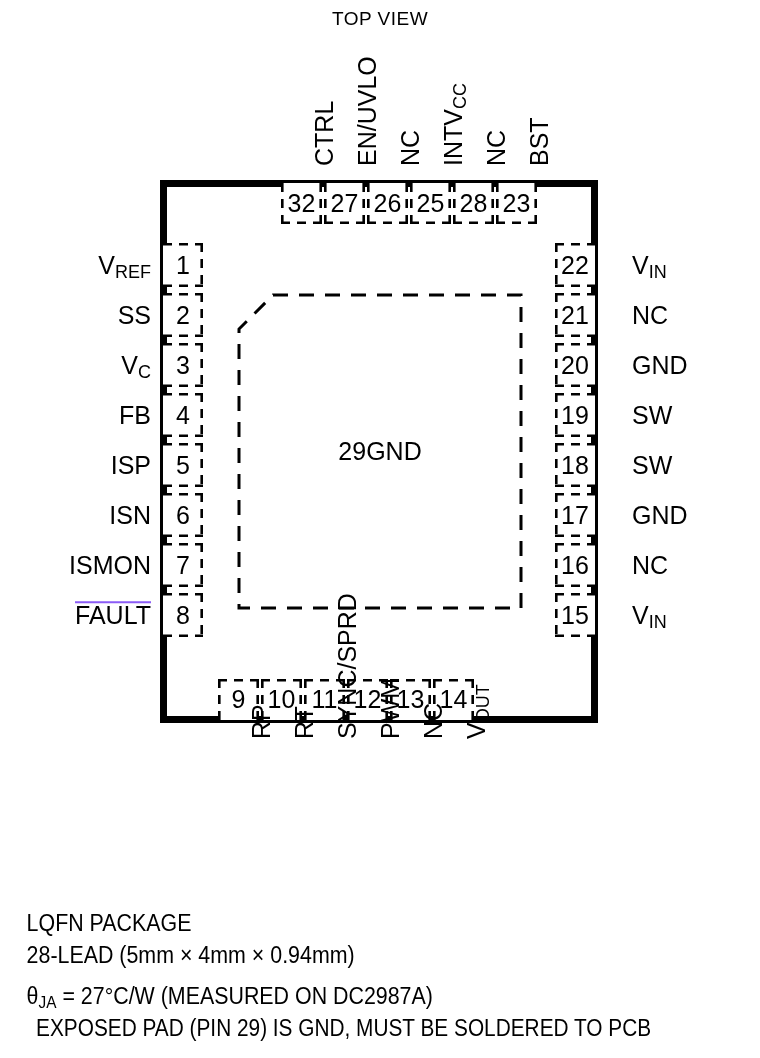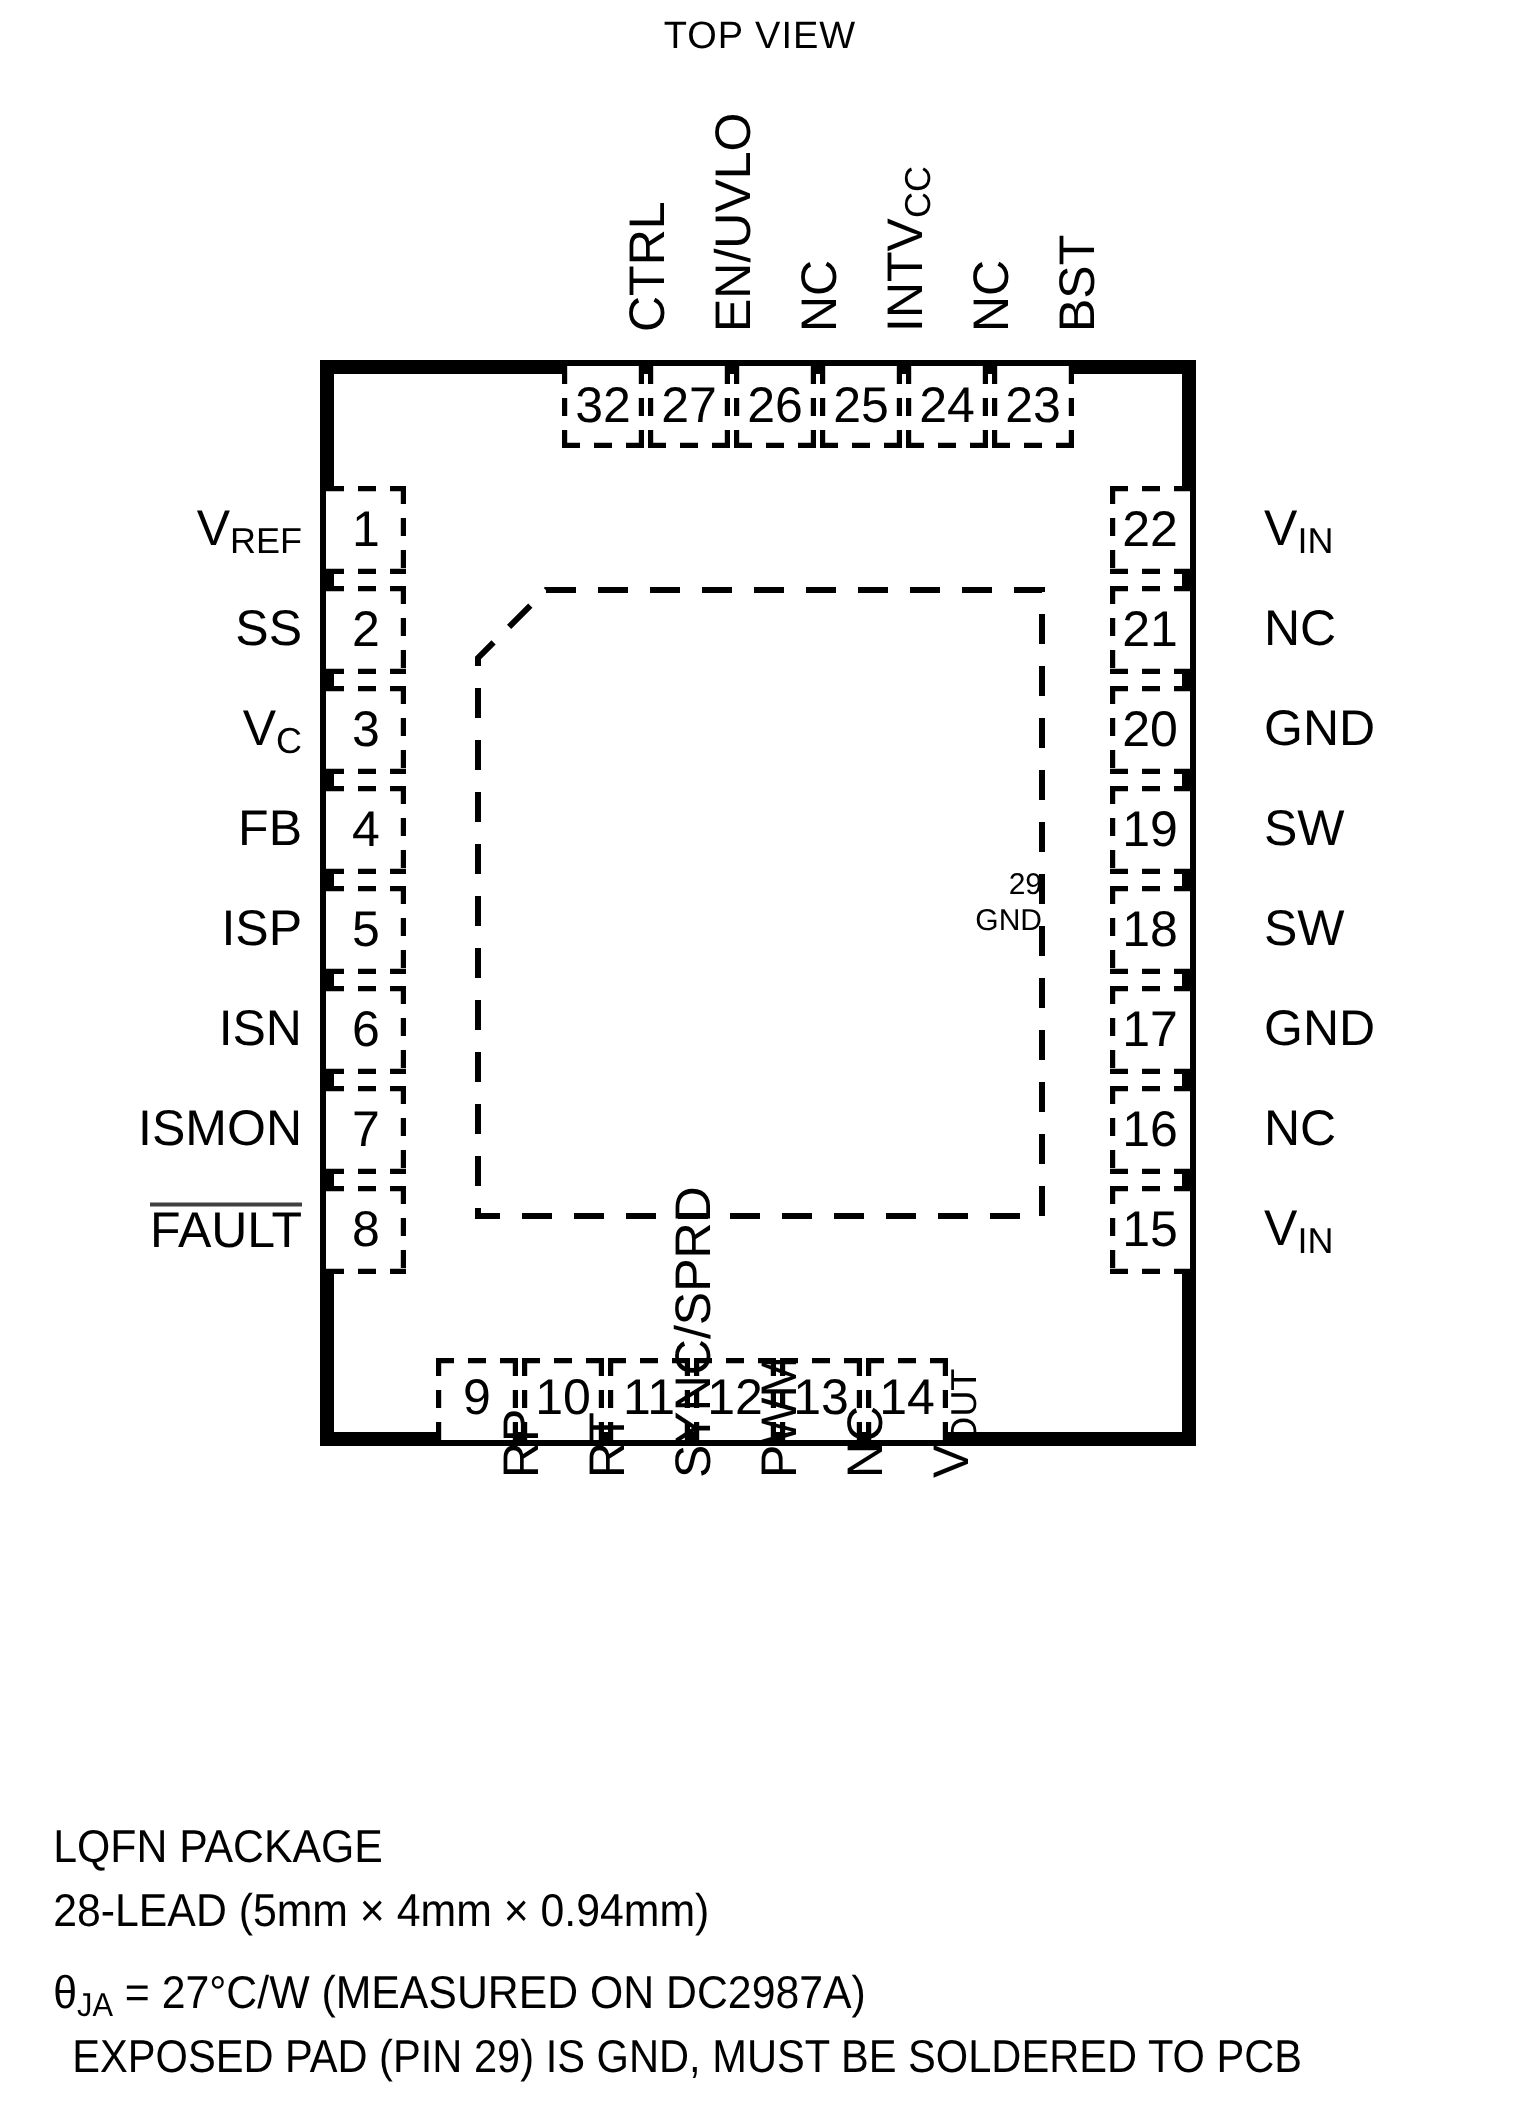--- a/index.html
+++ b/index.html
@@ -51,24 +51,24 @@
     height: 313px;
     box-sizing: border-box;
   }
   #exposed-pad svg { display: block; overflow: visible; }
   #exposed-pad-label {
     position: absolute;
     left: 0; top: 0;
     width: 282px;
     height: 313px;
     display: flex;
-    flex-direction: column;
-    align-items: flex-end;
+    flex-direction: row;
+    align-items: center;
     justify-content: center;
-    font-size: 15px;
+    font-size: 25px;
     line-height: 1.17;
     text-align: center;
   }
 
   
   .pin-pad {
     position: absolute;
     box-sizing: border-box;
     background: #fff;
     display: flex;
@@ -108,21 +108,21 @@
     transform-origin: 0 0;
     transform: rotate(-90deg);
   }
   .pin-label sub {
     font-size: 0.72em;
     vertical-align: baseline;
     position: relative;
     top: 0.22em;
   }
   .overline {
-    border-top: 2px solid #404040;
+    border-top: 2px solid #8b5cf6;
     padding-top: 0px;
     display: inline-block;
     line-height: 1.02;
     text-align: center;
   }
 
   
   #caption {
     position: absolute;
     left: 0;
@@ -175,21 +175,21 @@
       <span class="pin-num">23</span>
     </div>
     <div class="pin-pad pad-top" style="left: 453px; top: 183px;">
       <span class="pad-dash">
         <svg viewBox="0 0 41 41" preserveAspectRatio="none">
           <line x1="0" y1="39.7" x2="41" y2="39.7" stroke="#000" stroke-width="2.6" stroke-dasharray="9,7"></line>
           <line x1="1.3" y1="0" x2="1.3" y2="41" stroke="#000" stroke-width="2.6" stroke-dasharray="9,7"></line>
           <line x1="39.7" y1="0" x2="39.7" y2="41" stroke="#000" stroke-width="2.6" stroke-dasharray="9,7"></line>
         </svg>
       </span>
-      <span class="pin-num">24</span>
+      <span class="pin-num">28</span>
     </div>
     <div class="pin-pad pad-top" style="left: 410px; top: 183px;">
       <span class="pad-dash">
         <svg viewBox="0 0 41 41" preserveAspectRatio="none">
           <line x1="0" y1="39.7" x2="41" y2="39.7" stroke="#000" stroke-width="2.6" stroke-dasharray="9,7"></line>
           <line x1="1.3" y1="0" x2="1.3" y2="41" stroke="#000" stroke-width="2.6" stroke-dasharray="9,7"></line>
           <line x1="39.7" y1="0" x2="39.7" y2="41" stroke="#000" stroke-width="2.6" stroke-dasharray="9,7"></line>
         </svg>
       </span>
       <span class="pin-num">25</span>

